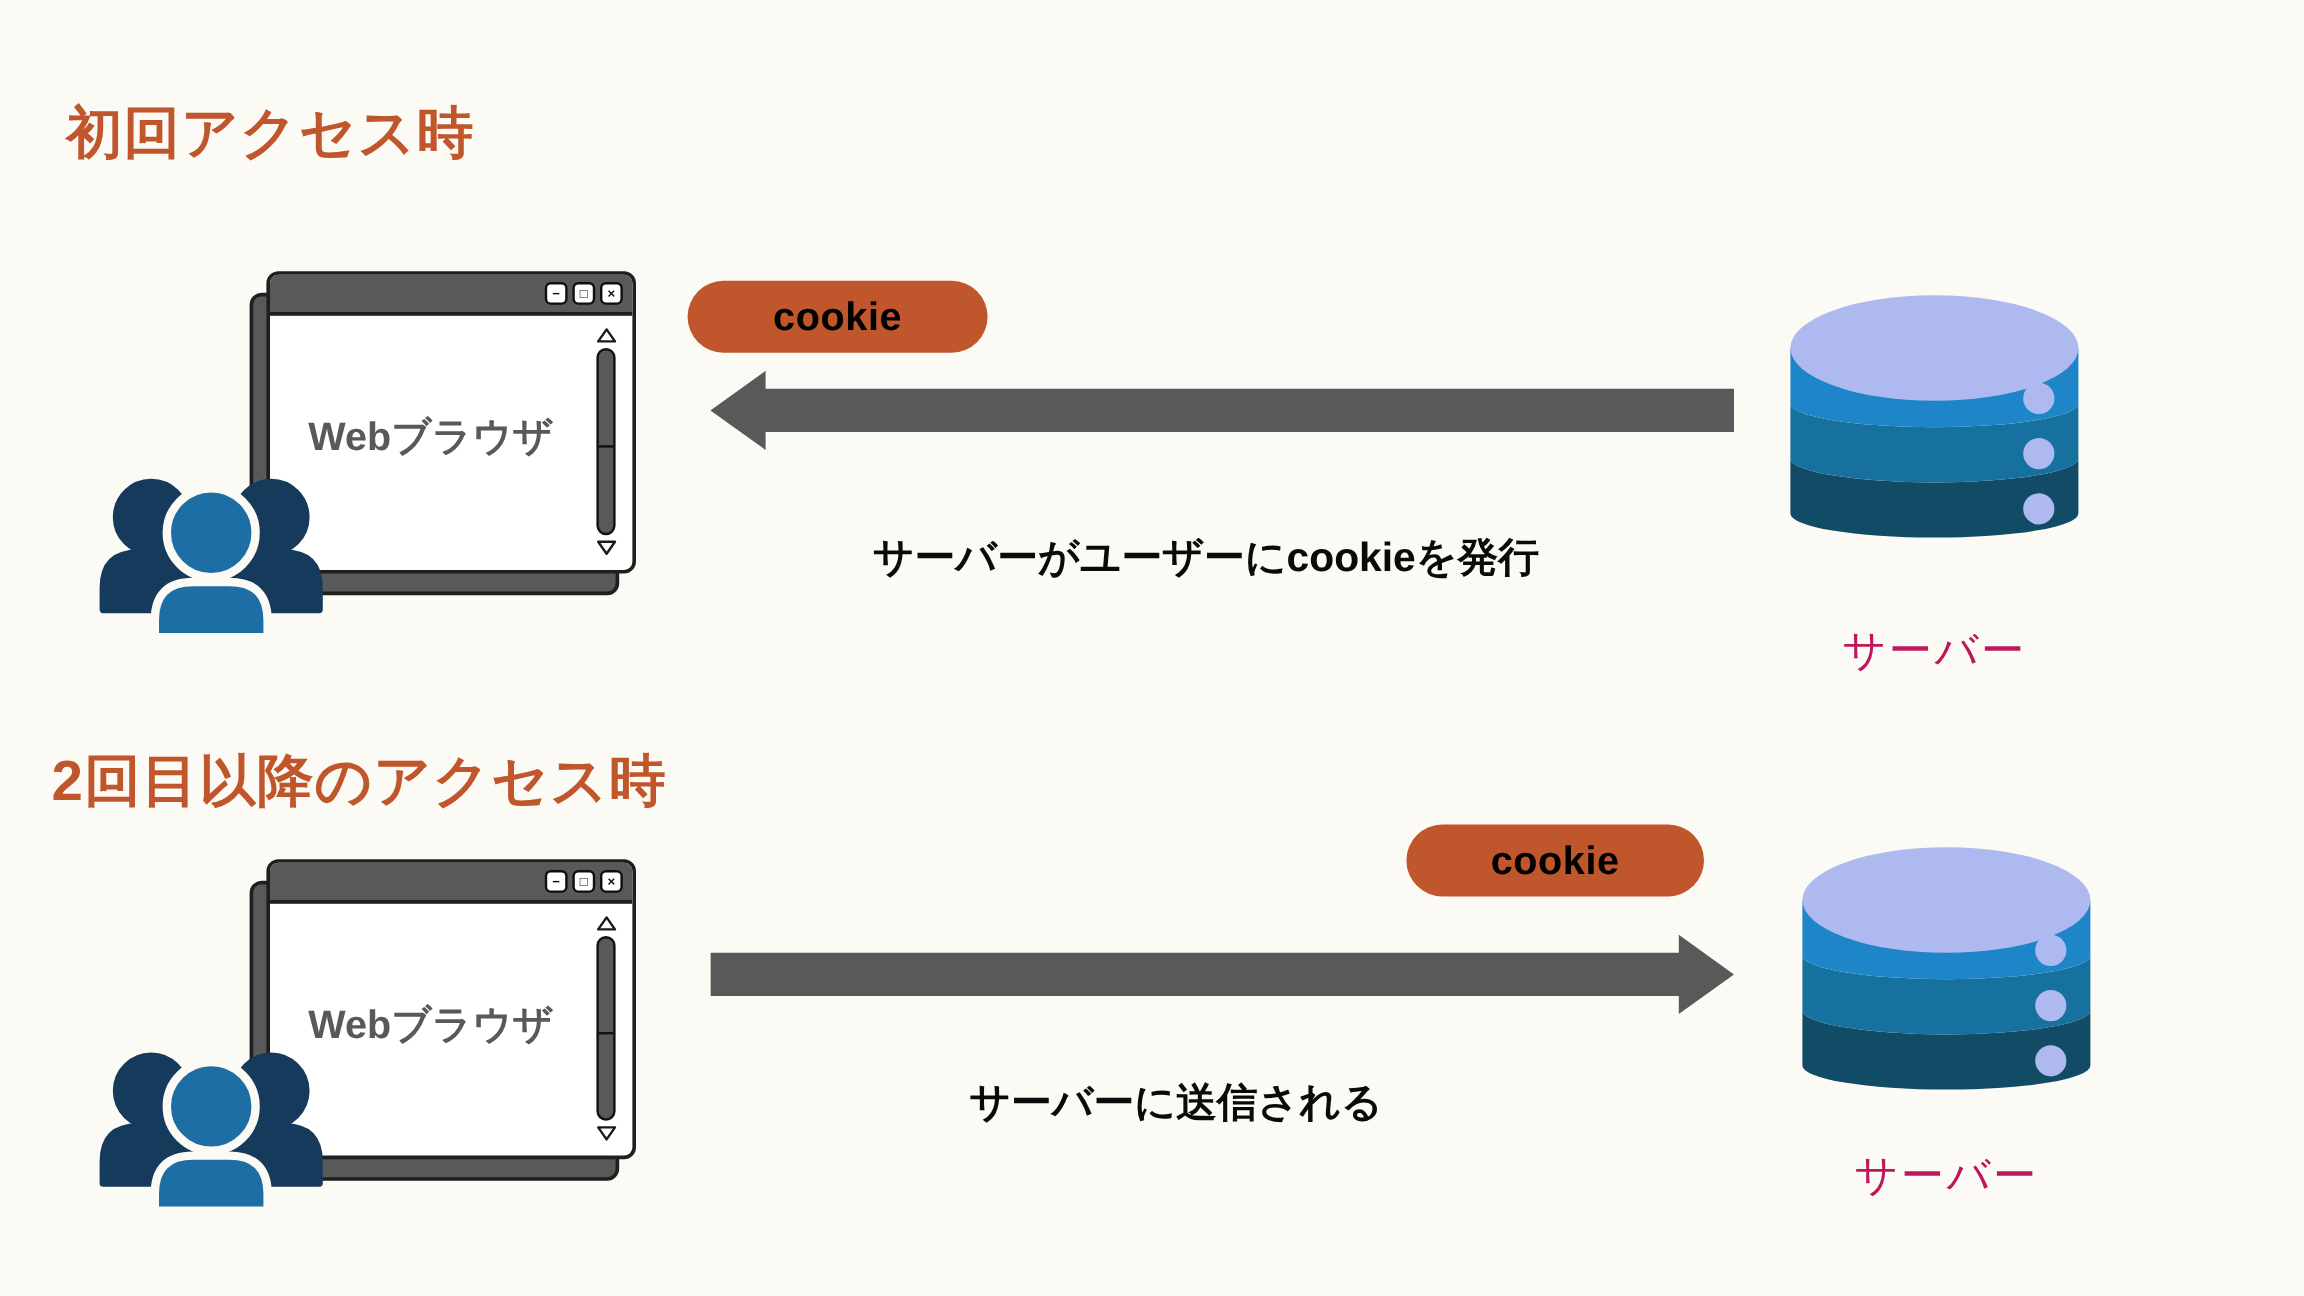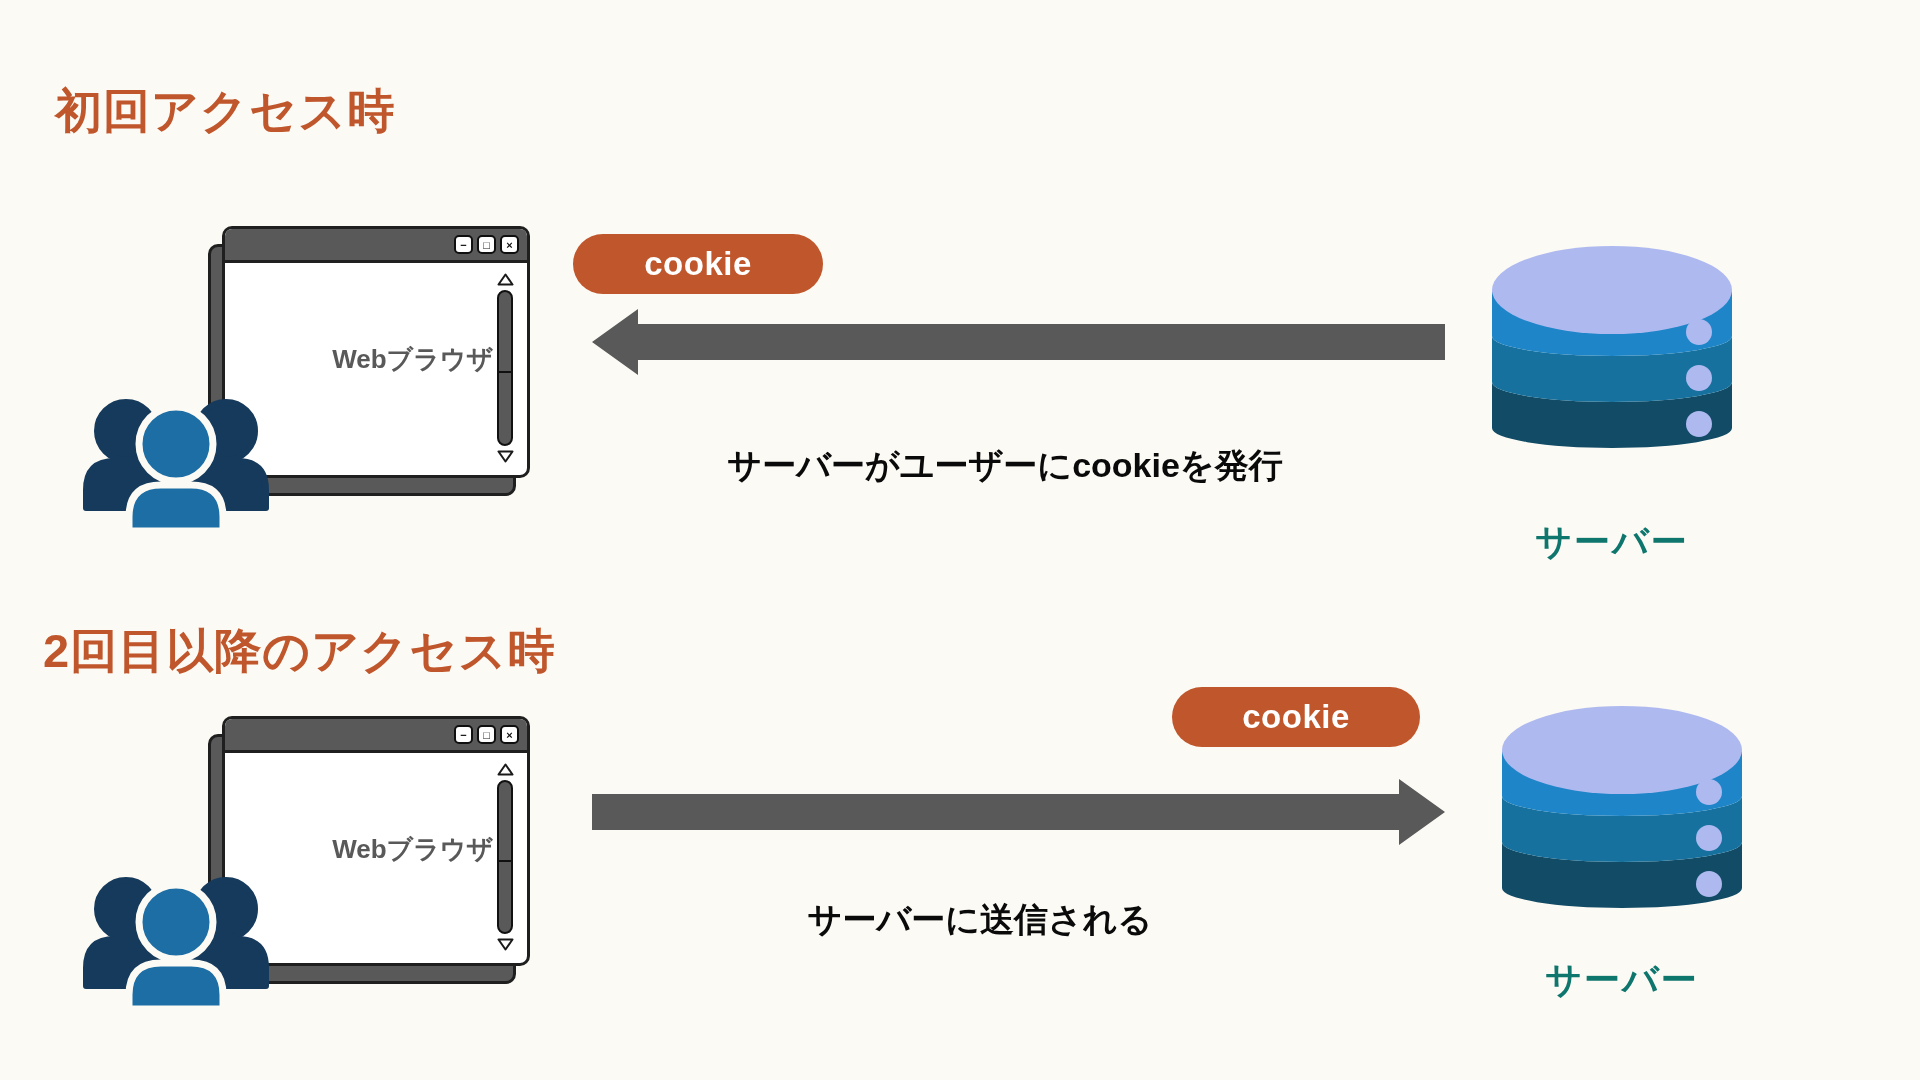--- a/index.html
+++ b/index.html
@@ -63,22 +63,22 @@
     text-align: center;
     display: inline-flex;
     align-items: center;
     justify-content: center;
   }
   .win-body { position: relative; height: calc(100% - 37px); }
   .browser-label {
     position: absolute;
     left: 0; right: 34px;
     top: 38%;
-    text-align: right;
-    font-size: 26px;
+    text-align: center;
+    font-size: 33px;
     font-weight: 800;
     color: #595959;
     white-space: nowrap;
   }
   .scrollbar {
     position: absolute;
     right: 13px; top: 10px; bottom: 9px;
     width: 18px;
     display: flex;
     flex-direction: column;
@@ -104,21 +104,21 @@
   .users { position: absolute; width: 200px; height: 136px; z-index: 2; }
   .users.u1 { left: 76px; top: 398px; }
   .users.u2 { left: 76px; top: 876px; }
 
   
   .badge {
     position: absolute;
     height: 60px;
     background: #C0562B;
     border-radius: 30px;
-    color: #ffffff;
+    color: #000000;
     font-size: 33px;
     font-weight: 800;
     display: flex;
     align-items: center;
     justify-content: center;
     letter-spacing: 0.5px;
   }
   .badge.bd1 { left: 573px; top: 234px; width: 250px; }
   .badge.bd2 { left: 1172px; top: 687px; width: 248px; }
 
@@ -143,22 +143,22 @@
 
   
   .server { position: absolute; width: 250px; height: 222px; }
   .server.s1 { left: 1487px; top: 232px; }
   .server.s2 { left: 1497px; top: 692px; }
   .server-label {
     position: absolute;
     width: 250px;
     text-align: center;
     font-size: 36px;
-    font-weight: 700;
-    color: #0f766e;
+    font-weight: 400;
+    color: #be185d;
     letter-spacing: 2px;
   }
   .server-label.sl1 { left: 1487px; top: 518px; }
   .server-label.sl2 { left: 1497px; top: 956px; }
 </style>
 </head>
 <body>
 
 <div class="canvas">
 

